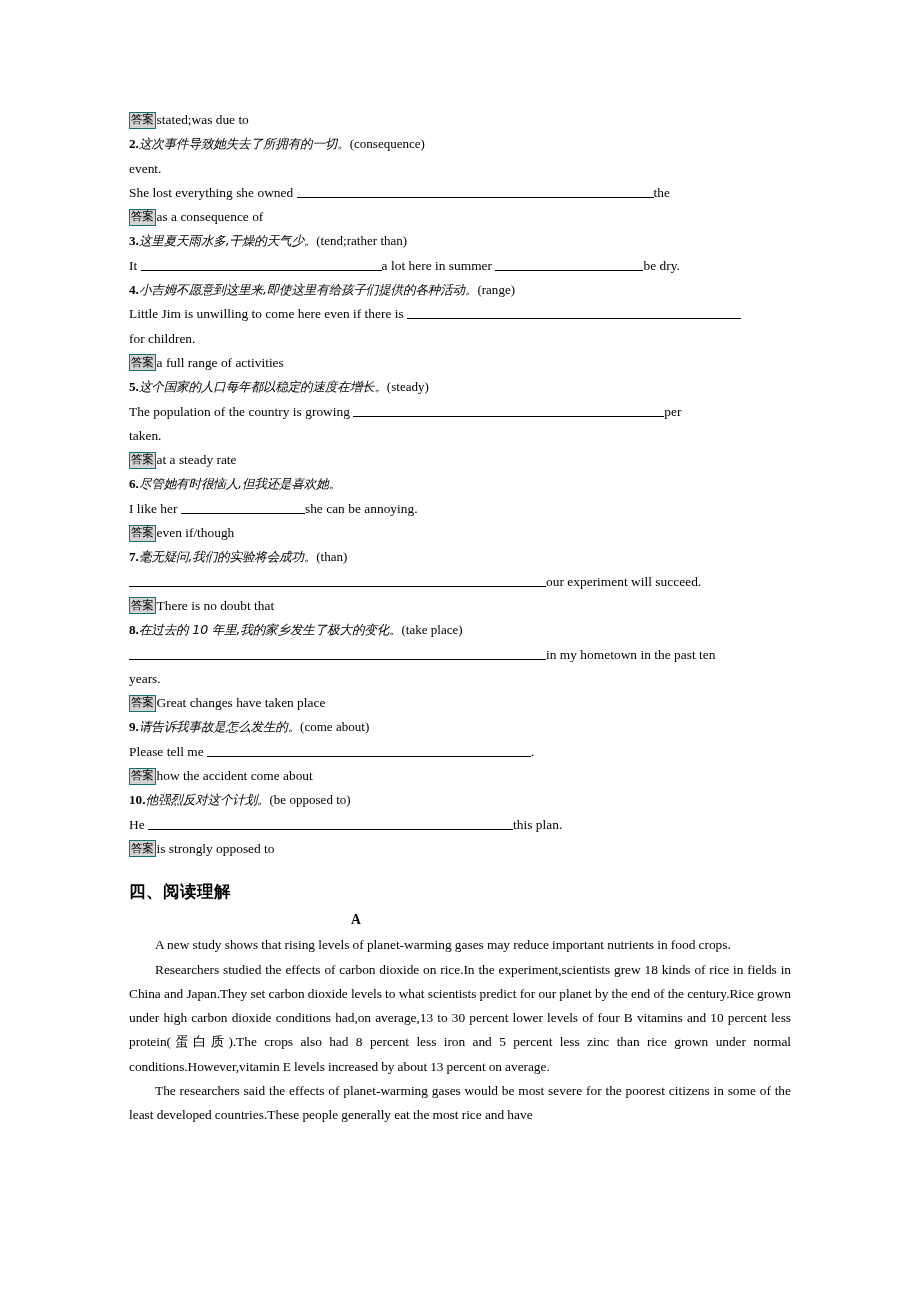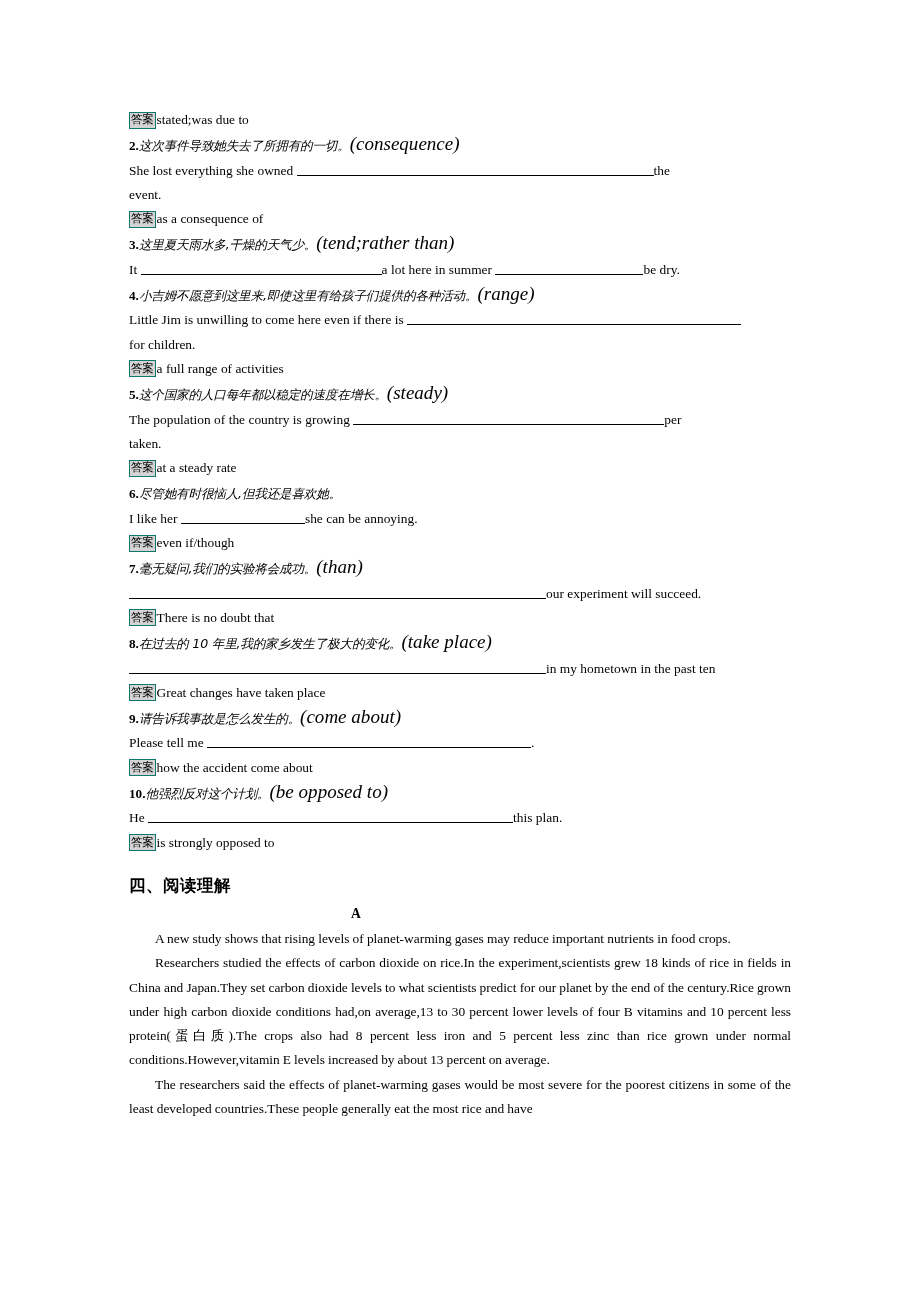--- a/index.html
+++ b/index.html
@@ -55,22 +55,21 @@
     font-size: 13.2px;
   }
   .cn {
     font-family: "DejaVu Sans", "Liberation Sans", sans-serif;
     font-size: 12.6px;
     letter-spacing: -0.2px;
     font-style: italic;
   }
   .hint {
     font-family: "Liberation Serif", serif;
-    font-size: 19px;
-    font-style: italic;
+    font-size: 13px;
   }
   .en { font-size: 13.4px; }
 
   
   .blank {
     display: inline-block;
     border-bottom: 1px solid #000;
     height: 12px;
     vertical-align: -1px;
     margin: 0 0px;
@@ -108,25 +107,25 @@
 <div class="page">
 
   <div class="ansrow">
     <span class="badge">答案</span><span class="anstext">stated;was due to</span>
   </div>
 
   <div class="ln">
     <span class="qnum">2.</span><span class="cn">这次事件导致她失去了所拥有的一切。</span><span class="hint">(consequence)</span>
   </div>
   <div class="ln">
+    <span class="en">event.</span>
+  </div>
+  <div class="ln">
     <span class="en">She lost everything she owned </span><span class="blank" style="width:357px;"></span><span class="en">the</span>
   </div>
-  <div class="ln">
-    <span class="en">event.</span>
-  </div>
   <div class="ansrow">
     <span class="badge">答案</span><span class="anstext">as a consequence of</span>
   </div>
 
   <div class="ln">
     <span class="qnum">3.</span><span class="cn">这里夏天雨水多,干燥的天气少。</span><span class="hint">(tend;rather than)</span>
   </div>
   <div class="ln">
     <span class="en">It </span><span class="blank" style="width:241px;"></span><span class="en">a lot here in summer </span><span class="blank" style="width:148px;"></span><span class="en">be dry.</span>
   </div>
@@ -175,20 +174,23 @@
   </div>
   <div class="ansrow">
     <span class="badge">答案</span><span class="anstext">There is no doubt that</span>
   </div>
 
   <div class="ln">
     <span class="qnum">8.</span><span class="cn">在过去的 10 年里,我的家乡发生了极大的变化。</span><span class="hint">(take place)</span>
   </div>
   <div class="ln">
     <span class="blank" style="width:417px;"></span><span class="en">in my hometown in the past ten</span>
+  </div>
+  <div class="ln">
+    <span class="en">years.</span>
   </div>
   <div class="ansrow">
     <span class="badge">答案</span><span class="anstext">Great changes have taken place</span>
   </div>
 
   <div class="ln">
     <span class="qnum">9.</span><span class="cn">请告诉我事故是怎么发生的。</span><span class="hint">(come about)</span>
   </div>
   <div class="ln">
     <span class="en">Please tell me </span><span class="blank" style="width:324px;"></span><span class="en">.</span>

